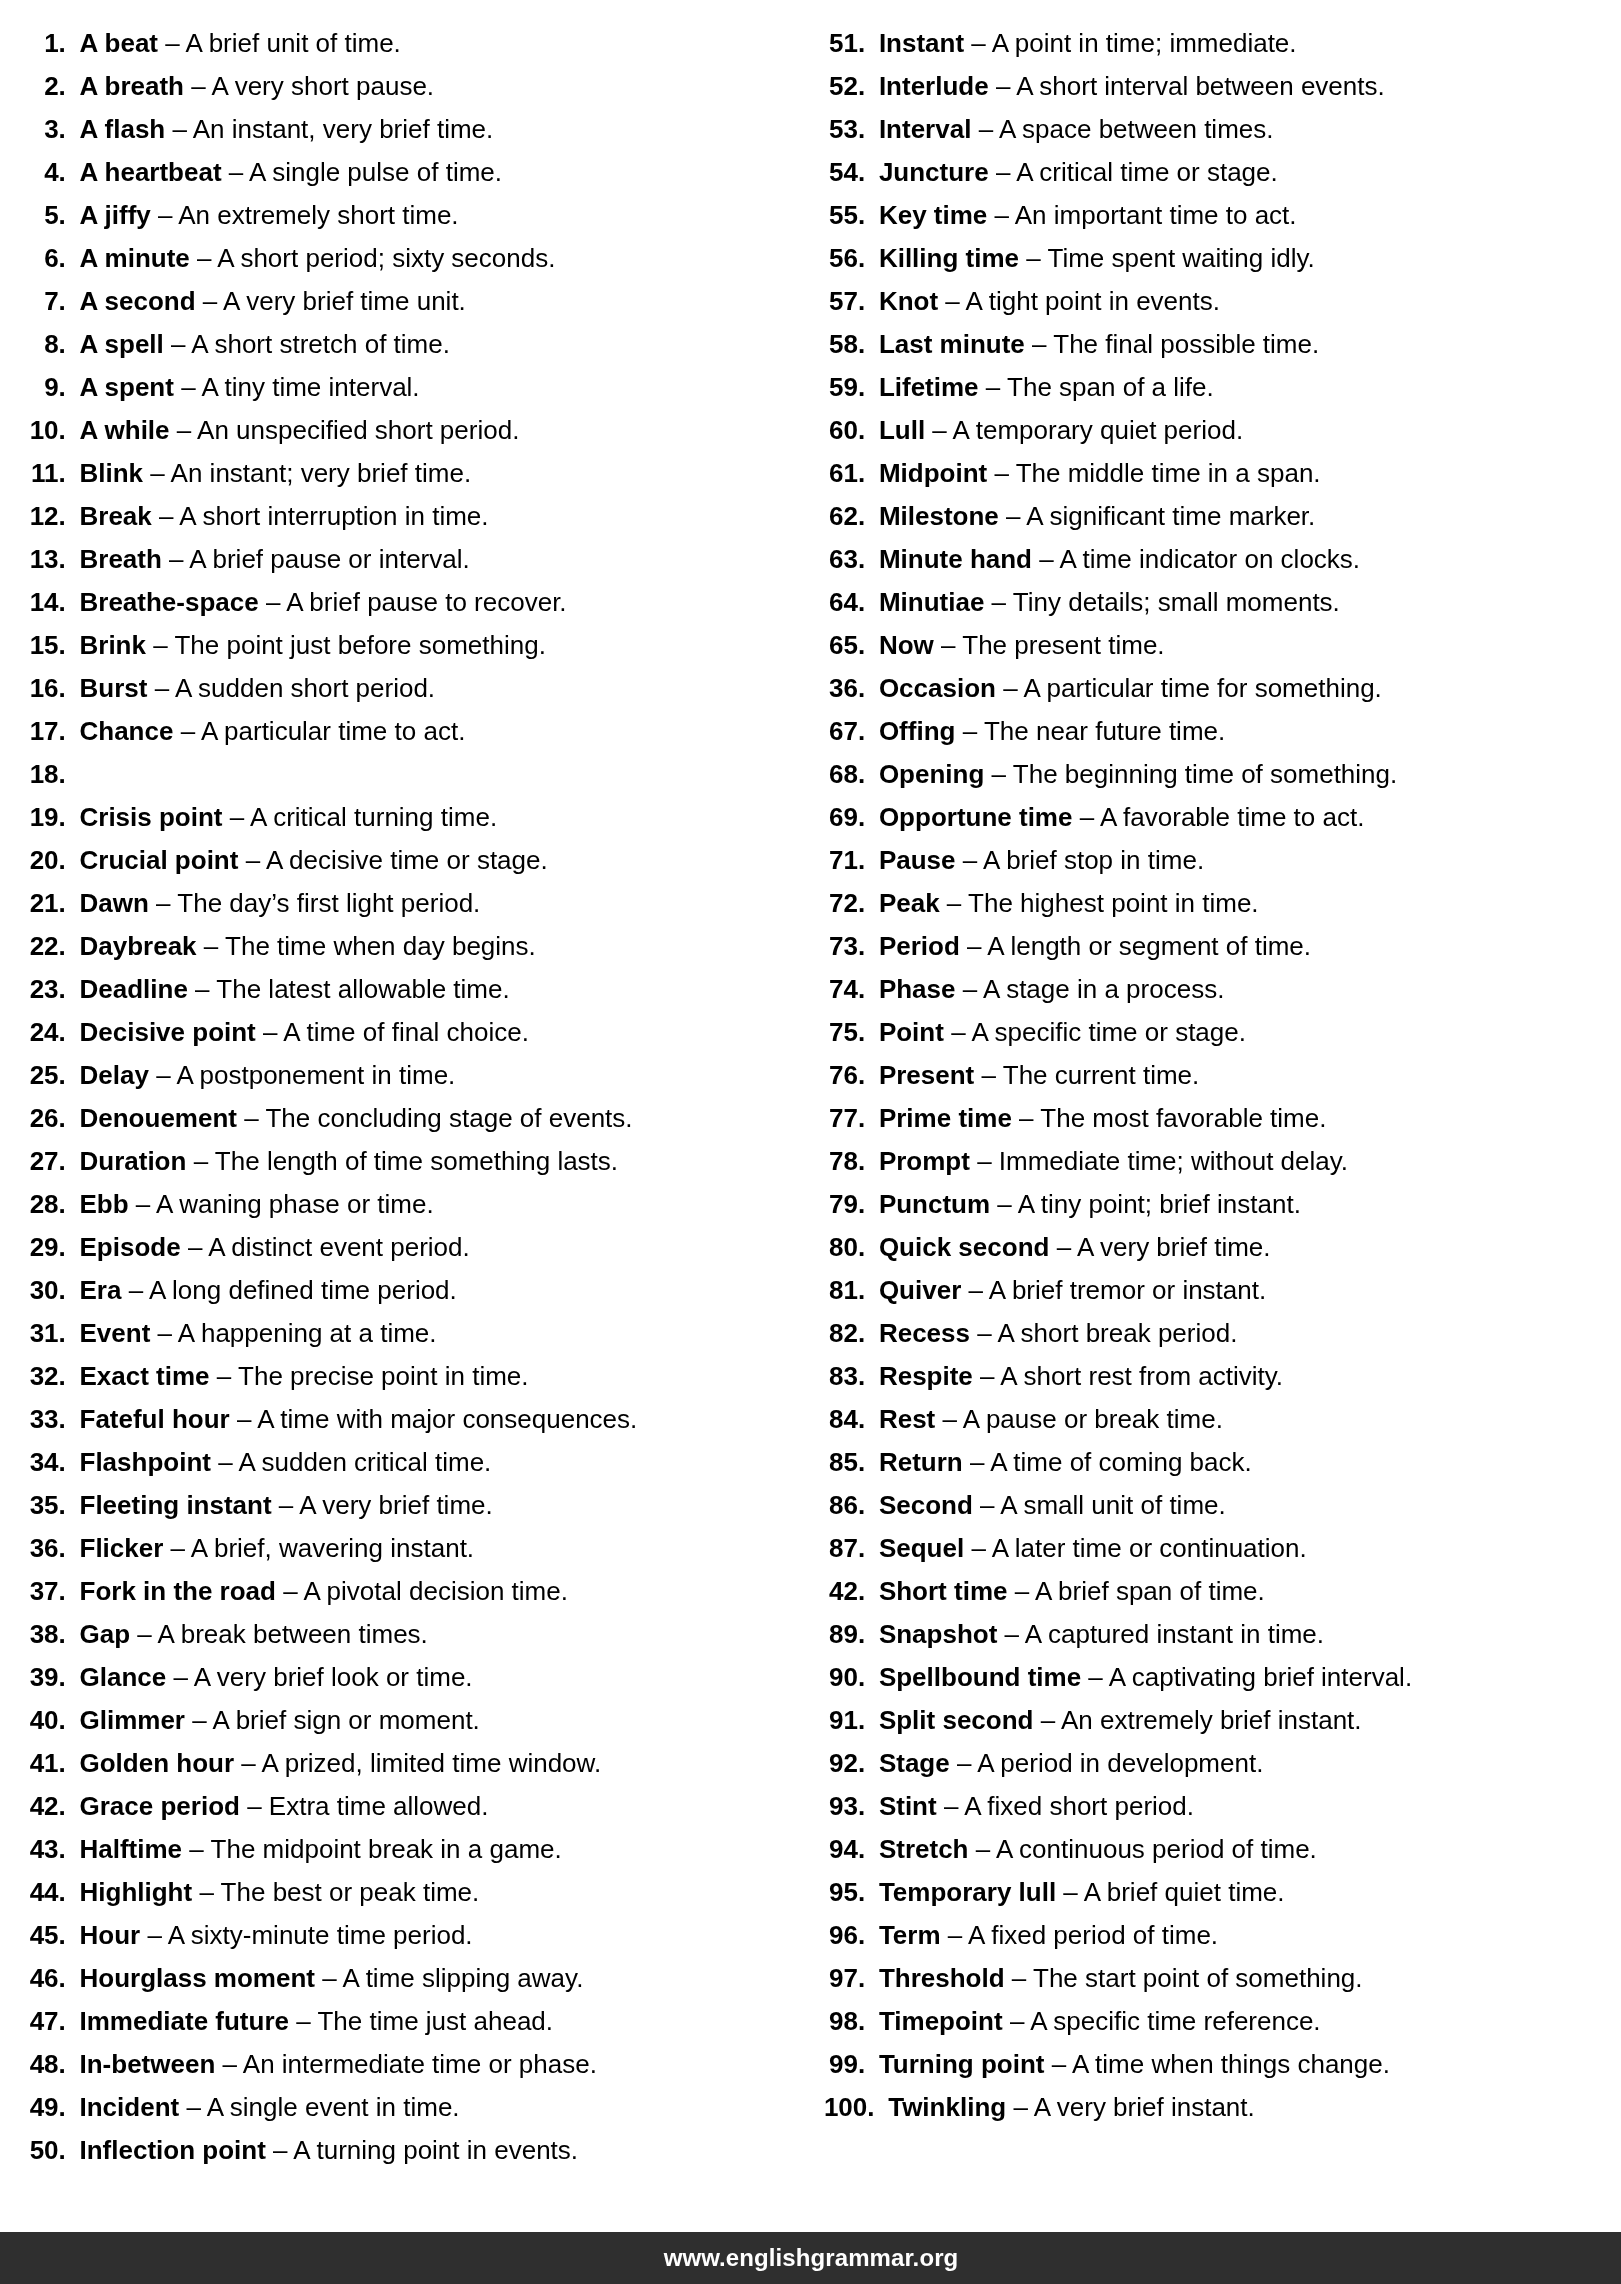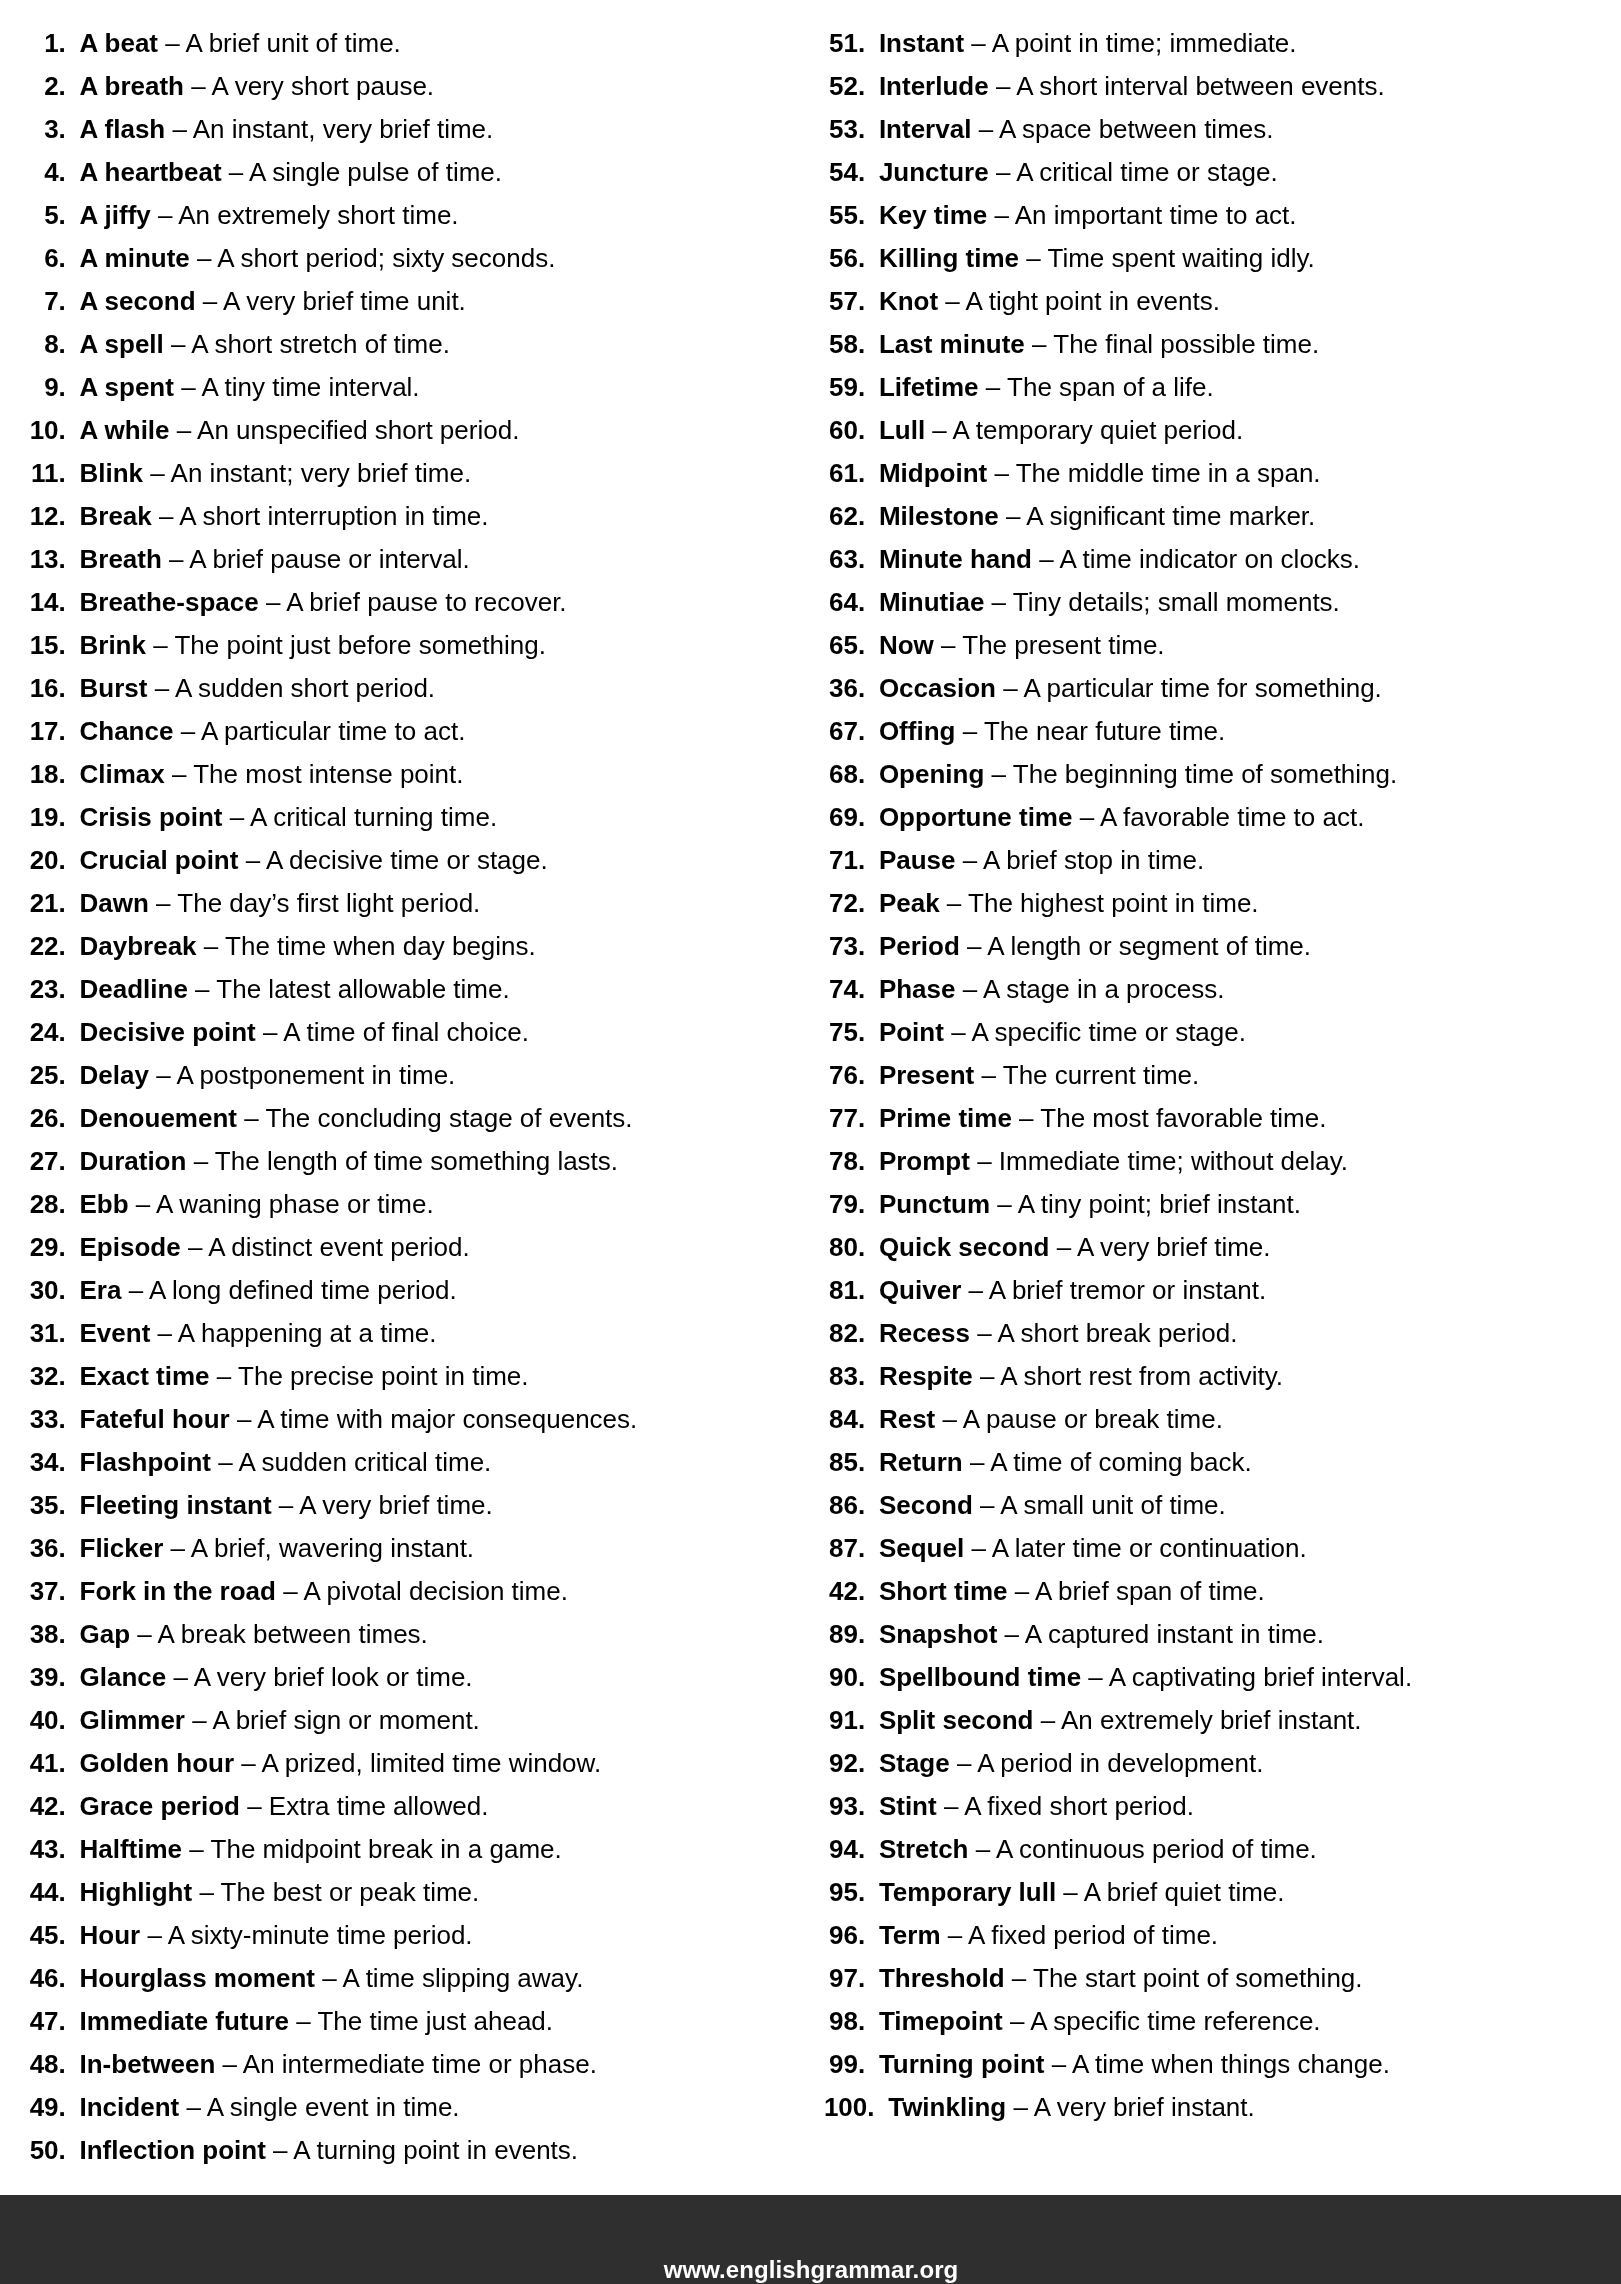--- a/index.html
+++ b/index.html
@@ -53,25 +53,25 @@
     padding-right: 0;
   }
   .def {
     font-weight: normal;
   }
   .footer {
     position: absolute;
     left: 0;
     bottom: 0;
     width: 1622px;
-    height: 89px;
+    height: 52px;
     background: #2f2f2f;
     color: #ffffff;
     display: flex;
-    align-items: flex-end;
+    align-items: center;
     justify-content: center;
     font-size: 24px;
     font-weight: bold;
     letter-spacing: 0.1px;
   }
 </style>
 </head>
 <body>
 
 <div class="page">
@@ -140,21 +140,20 @@
         <div class="entry">
           <span class="num">16.</span>
           <span><span class="term">Burst</span> <span class="def">–</span> <span class="def">A sudden short period.</span></span>
         </div>
         <div class="entry">
           <span class="num">17.</span>
           <span><span class="term">Chance</span> <span class="def">–</span> <span class="def">A particular time to act.</span></span>
         </div>
         <div class="entry">
           <span class="num">18.</span>
-          <span><span class="term">Climax</span> <span class="def">–</span> <span class="def">The most intense point.</span></span>
         </div>
         <div class="entry">
           <span class="num">19.</span>
           <span><span class="term">Crisis point</span> <span class="def">–</span> <span class="def">A critical turning time.</span></span>
         </div>
         <div class="entry">
           <span class="num">20.</span>
           <span><span class="term">Crucial point</span> <span class="def">–</span> <span class="def">A decisive time or stage.</span></span>
         </div>
         <div class="entry">

